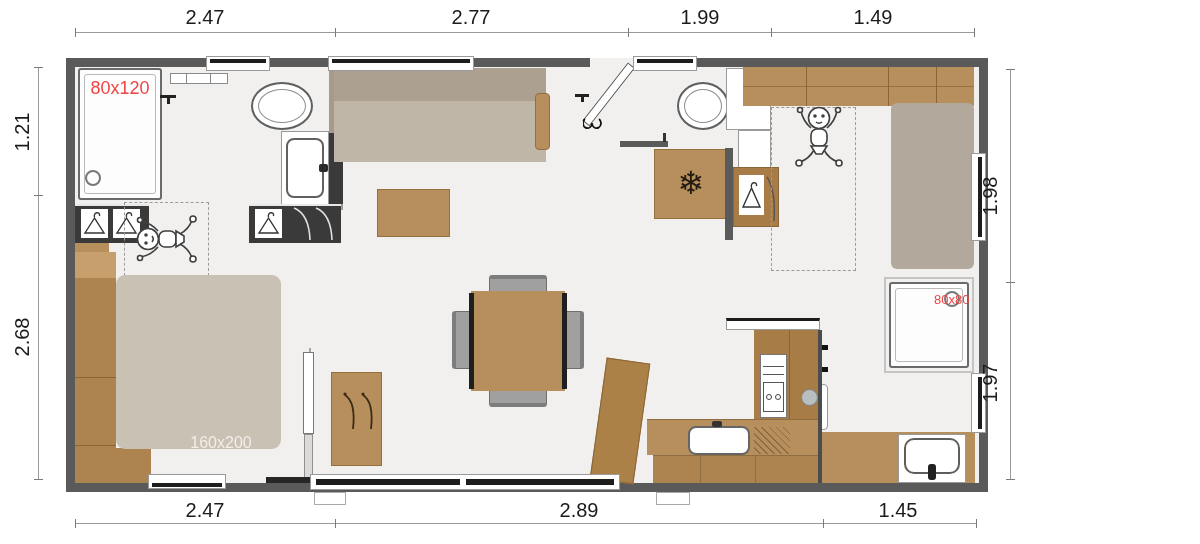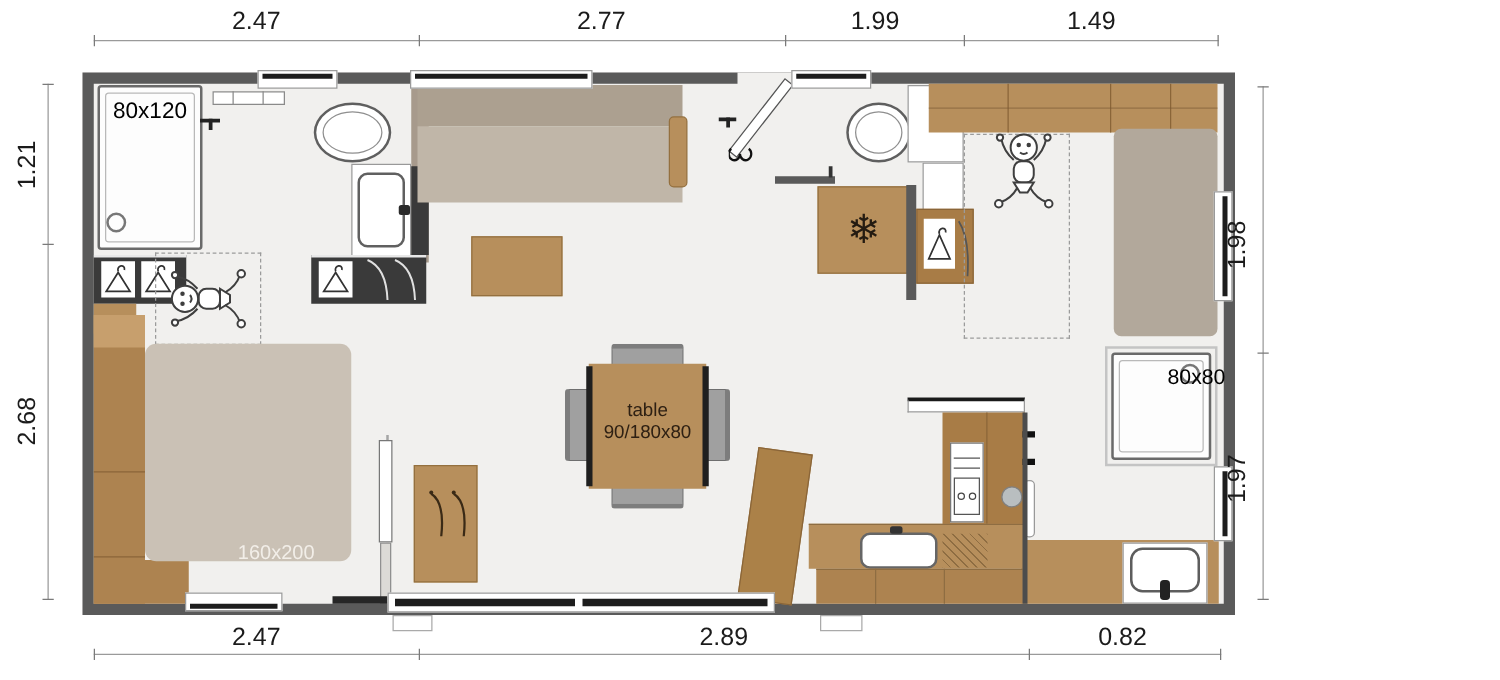--- a/index.html
+++ b/index.html
@@ -22,21 +22,21 @@
   .oval{border:2px solid #5f5f5f;border-radius:50%;background:#fff;}
   .oval-in{border:1px solid #8f8f8f;border-radius:50%;}
   .chair{background:#a0a0a0;border:1px solid #6e6e6e;border-radius:3px;}
   
   .dimline{background:#9a9a9a;}
   .tick{background:#7a7a7a;}
   .dim{font-size:20px;color:#1b1b1b;text-align:center;line-height:22px;}
   .vdim{transform:rotate(-90deg);}
   
   .lblw{color:#f2eee8;text-align:center;}
-  .lblk{color:#000000;text-align:center;}
+  .lblk{color:#ef4444;text-align:center;}
   .lblbr{color:#2e2013;text-align:center;}
   svg{display:block;}
 </style>
 </head>
 <body>
 
 <div class="canvas">
 
   <div class="abs floorwall" style="left:66px;top:58px;width:922px;height:434px;"></div>
 
@@ -135,24 +135,20 @@
   <div class="abs wood" style="left:535px;top:93px;width:15px;height:57px;border-radius:4px;border:1px solid #94703f;"></div>
   <div class="abs wood" style="left:377px;top:189px;width:73px;height:48px;border:1px solid #94703f;"></div>
 
   <div class="abs chair" style="left:489px;top:275px;width:58px;height:20px;border-top:4px solid #7d7d7d;"></div>
   <div class="abs chair" style="left:489px;top:387px;width:58px;height:20px;border-bottom:4px solid #7d7d7d;"></div>
   <div class="abs chair" style="left:452px;top:311px;width:20px;height:58px;border-left:4px solid #7d7d7d;"></div>
   <div class="abs chair" style="left:564px;top:311px;width:20px;height:58px;border-right:4px solid #7d7d7d;"></div>
   <div class="abs wood" style="left:471px;top:291px;width:94px;height:100px;"></div>
   <div class="abs" style="left:469px;top:293px;width:5px;height:96px;background:#1f1f1f;"></div>
   <div class="abs" style="left:562px;top:293px;width:5px;height:96px;background:#1f1f1f;"></div>
-  <div class="abs lblbr" style="left:471px;top:320px;width:94px;font-size:15px;line-height:17px;">
-    <span>table</span><br>
-    <span>90/180x80</span>
-  </div>
 
   <div class="abs" style="left:590px;top:58px;width:46px;height:13px;background:#f1f0ee;"></div>
   <div class="abs" style="left:626px;top:68px;width:9px;height:74px;background:#fff;border:1.5px solid #555;transform:rotate(38deg);transform-origin:top right;"></div>
   <div class="abs" style="left:583px;top:115px;width:20px;height:16px;">
     <svg width="20" height="16" viewBox="0 0 20 16">
         <path d="M2,4 a4.5,5 0 1 0 7,4 M9,8 a4.5,5 0 1 0 7,-4" stroke="#111" fill="none" stroke-width="1.8"></path>
       </svg>
   </div>
   <div class="abs" style="left:575px;top:94px;width:14px;height:3px;background:#222;"></div>
   <div class="abs" style="left:581px;top:94px;width:3px;height:8px;background:#222;"></div>
@@ -204,21 +200,21 @@
         <circle cx="13" cy="59" r="3" fill="#fff"></circle>
         <path d="M52,58 q-9,-3 -14,-12"></path>
         <circle cx="53" cy="59" r="3" fill="#fff"></circle>
     </svg>
   </div>
 
   <div class="abs" style="left:884px;top:277px;width:90px;height:96px;border:2px solid #c4c4c4;"></div>
   <div class="abs white-fix" style="left:889px;top:282px;width:80px;height:86px;border-radius:3px;"></div>
   <div class="abs" style="left:895px;top:288px;width:68px;height:74px;border:1px solid #b9b9b9;border-radius:3px;"></div>
   <div class="abs" style="left:944px;top:291px;width:16px;height:16px;border:2px solid #777;border-radius:50%;"></div>
-  <div class="abs lblk" style="left:891px;top:292px;width:58px;font-size:17px;padding-left:43px;">80x80</div>
+  <div class="abs lblk" style="left:891px;top:292px;width:58px;font-size:13px;padding-left:43px;">80x80</div>
 
   <div class="abs wood" style="left:817px;top:432px;width:158px;height:51px;"></div>
   <div class="abs" style="left:898px;top:434px;width:68px;height:49px;background:#fff;border:1px solid #999;"></div>
   <div class="abs" style="left:904px;top:438px;width:56px;height:36px;border:2px solid #5d5d5d;border-radius:10px;background:#fff;"></div>
   <div class="abs" style="left:928px;top:464px;width:8px;height:16px;background:#222;border-radius:3px;"></div>
 
   <div class="abs" style="left:726px;top:318px;width:94px;height:12px;background:#fff;border:1px solid #999;border-top:3px solid #1a1a1a;"></div>
   <div class="abs wood3" style="left:754px;top:330px;width:66px;height:92px;"></div>
   <div class="abs" style="left:789px;top:330px;width:1px;height:92px;background:#8a6538;"></div>
   <div class="abs" style="left:760px;top:354px;width:27px;height:64px;background:#fff;border:1px solid #777;"></div>
@@ -260,32 +256,32 @@
   <div class="abs step" style="left:314px;top:492px;width:32px;height:13px;"></div>
   <div class="abs step" style="left:656px;top:492px;width:34px;height:13px;"></div>
 
   <div class="abs dimline" style="left:75px;top:32px;width:900px;height:1px;"></div>
   <div class="abs tick" style="left:75px;top:28px;width:1px;height:9px;"></div>
   <div class="abs tick" style="left:335px;top:28px;width:1px;height:9px;"></div>
   <div class="abs tick" style="left:628px;top:28px;width:1px;height:9px;"></div>
   <div class="abs tick" style="left:771px;top:28px;width:1px;height:9px;"></div>
   <div class="abs tick" style="left:974px;top:28px;width:1px;height:9px;"></div>
   <div class="abs dim" style="left:165px;top:6px;width:80px;">2.47</div>
-  <div class="abs dim" style="left:441px;top:6px;width:80px;">2.77</div>
+  <div class="abs dim" style="left:431px;top:6px;width:80px;">2.77</div>
   <div class="abs dim" style="left:660px;top:6px;width:80px;">1.99</div>
   <div class="abs dim" style="left:833px;top:6px;width:80px;">1.49</div>
 
   <div class="abs dimline" style="left:75px;top:523px;width:902px;height:1px;"></div>
   <div class="abs tick" style="left:75px;top:519px;width:1px;height:9px;"></div>
   <div class="abs tick" style="left:335px;top:519px;width:1px;height:9px;"></div>
   <div class="abs tick" style="left:823px;top:519px;width:1px;height:9px;"></div>
   <div class="abs tick" style="left:976px;top:519px;width:1px;height:9px;"></div>
   <div class="abs dim" style="left:165px;top:499px;width:80px;">2.47</div>
   <div class="abs dim" style="left:539px;top:499px;width:80px;">2.89</div>
-  <div class="abs dim" style="left:858px;top:499px;width:80px;">0.82</div>
+  <div class="abs dim" style="left:858px;top:499px;width:80px;">1.45</div>
 
   <div class="abs dimline" style="left:38px;top:67px;width:1px;height:413px;"></div>
   <div class="abs tick" style="left:34px;top:67px;width:9px;height:1px;"></div>
   <div class="abs tick" style="left:34px;top:195px;width:9px;height:1px;"></div>
   <div class="abs tick" style="left:34px;top:479px;width:9px;height:1px;"></div>
   <div class="abs dim vdim" style="left:0px;top:121px;width:44px;">1.21</div>
   <div class="abs dim vdim" style="left:0px;top:326px;width:44px;">2.68</div>
 
   <div class="abs dimline" style="left:1010px;top:69px;width:1px;height:411px;"></div>
   <div class="abs tick" style="left:1006px;top:69px;width:9px;height:1px;"></div>

